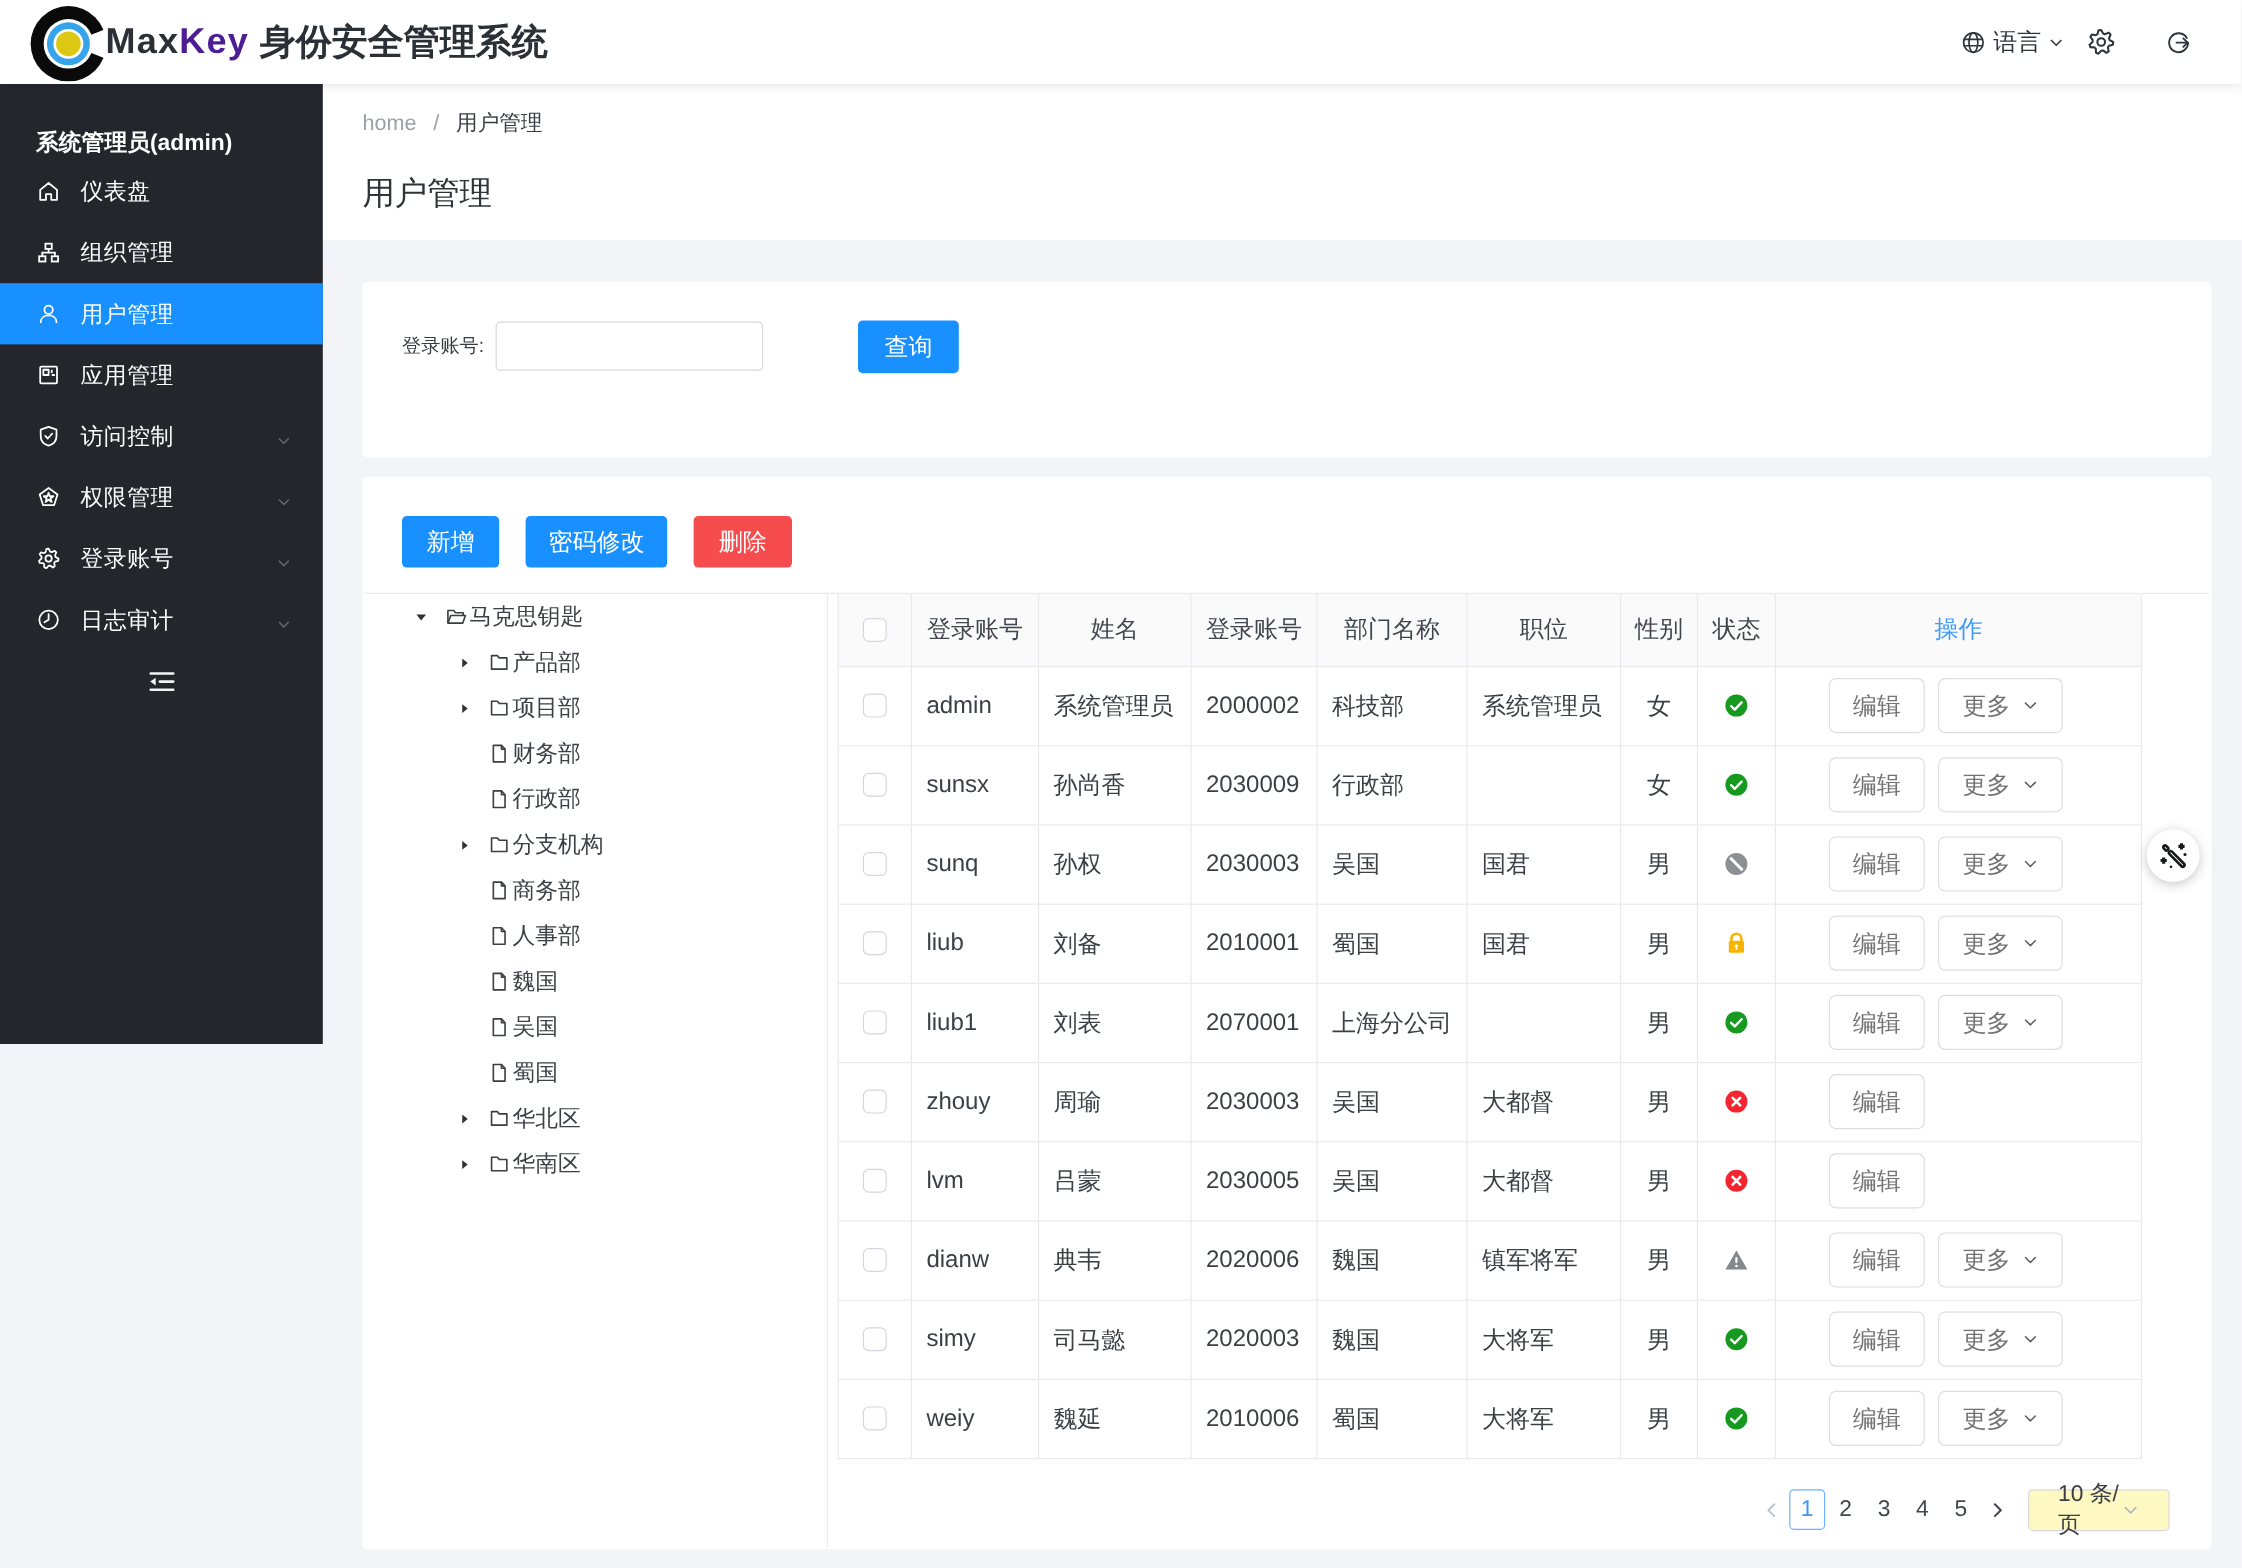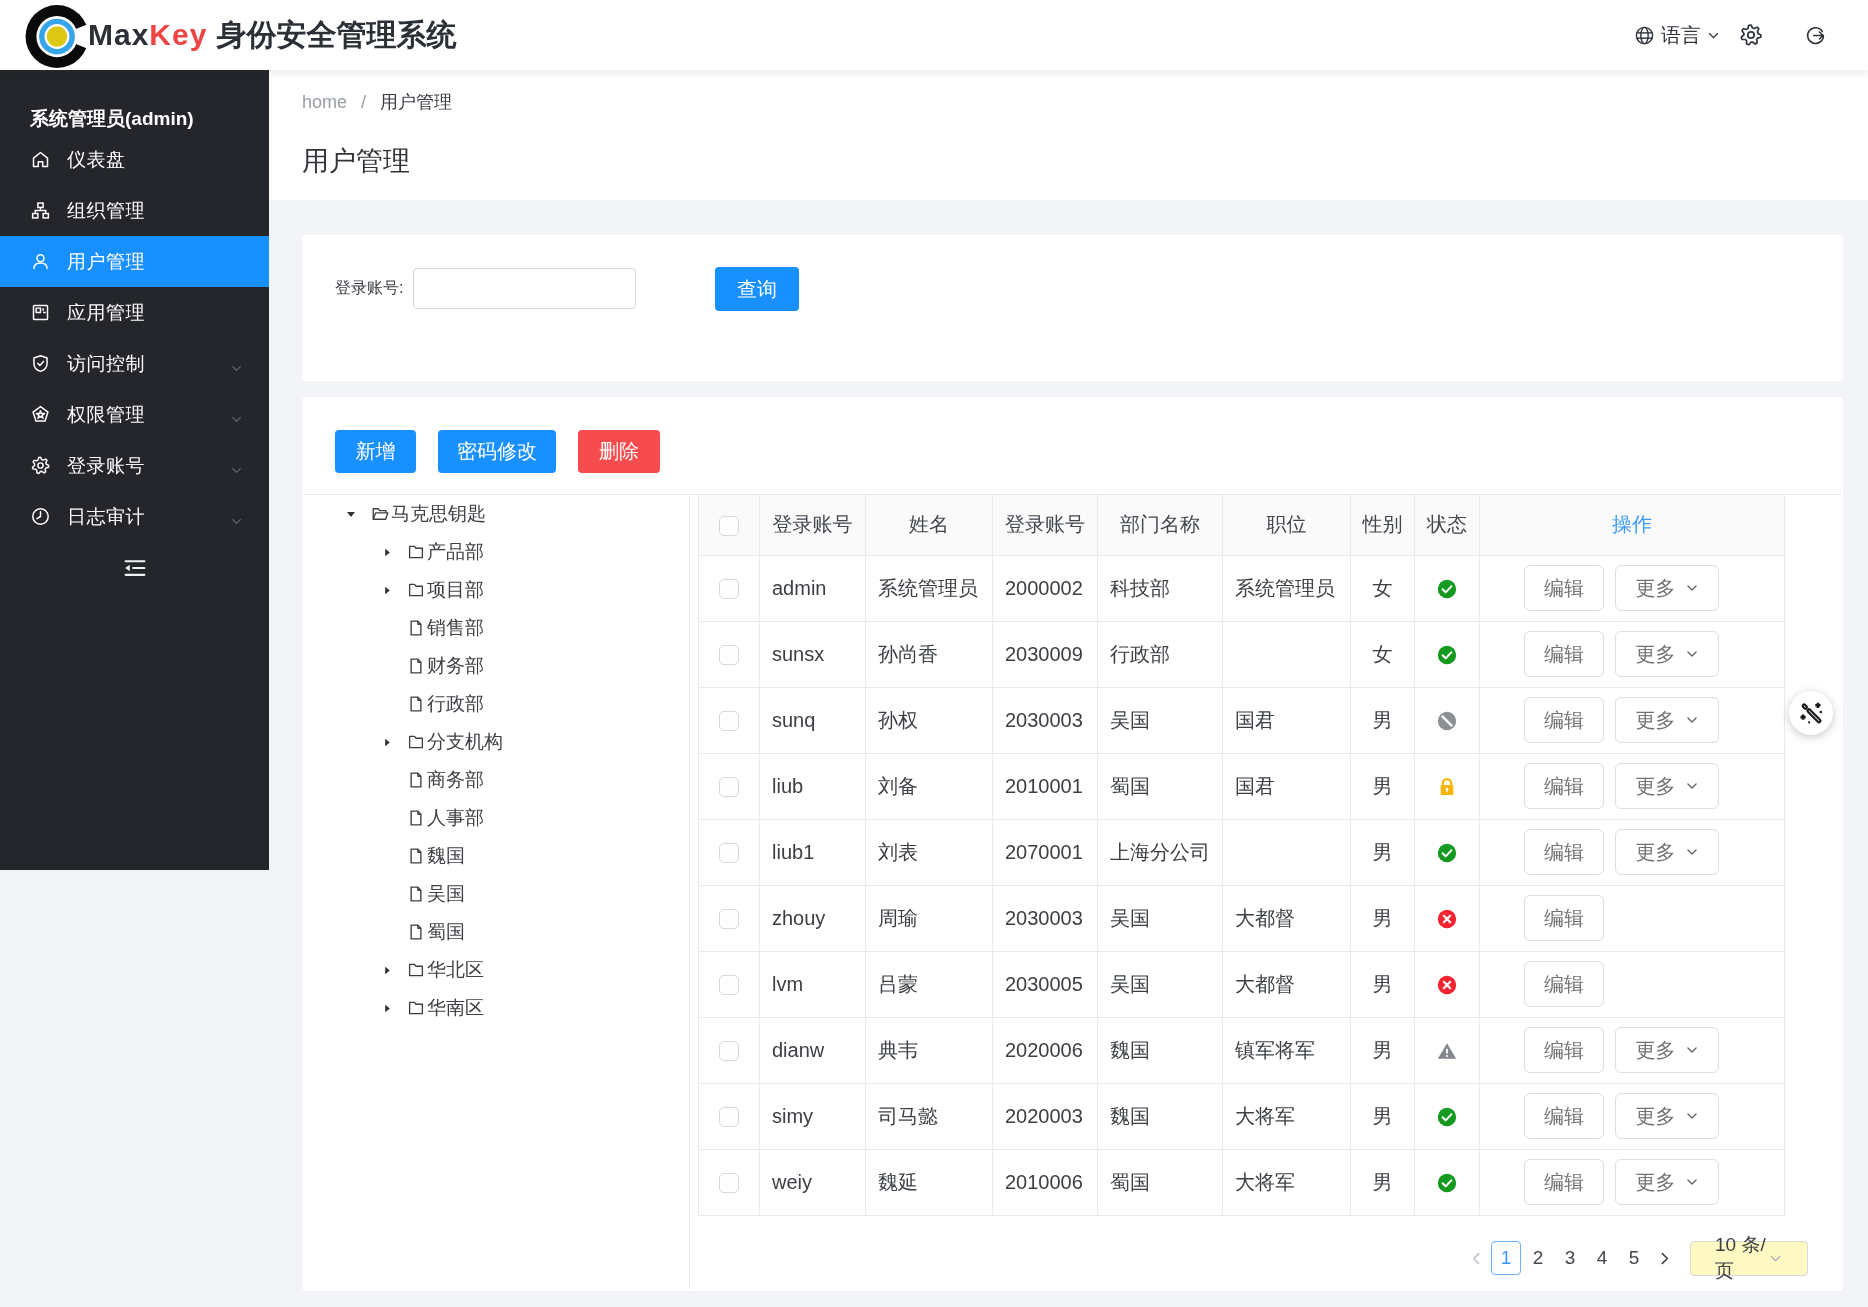--- a/index.html
+++ b/index.html
@@ -154,21 +154,21 @@
       <svg class="brand-logo" viewBox="0 0 59 59">
         <circle cx="29.5" cy="30" r="29" fill="#0a0a0a"></circle>
         <path d="M29.5 30 L62 17 L62 43 Z" fill="#ffffff"></path>
         <circle cx="29.5" cy="30" r="19" fill="#ffffff"></circle>
         <circle cx="29.5" cy="30" r="16.5" fill="#36a4ea"></circle>
         <circle cx="29.5" cy="30" r="11.5" fill="#ffffff"></circle>
         <circle cx="29.5" cy="30" r="9.5" fill="#ddc914"></circle>
       </svg>
       <div class="brand-text">
         <span>Max</span>
-          <span class="accent" style="color:#ef4444">Key</span>
+          <span class="accent" style="color:#4c1d95">Key</span>
         <span class="brand-sub">身份安全管理系统</span>
       </div>
     </div>
     <div class="topbar-right">
       <div class="top-item lang-item">
         <span style="display:flex">
           <svg width="21" height="21" viewBox="0 0 24 24" fill="none" stroke="#2f343c" stroke-width="1.6">
             <circle cx="12" cy="12" r="9.3"></circle>
             <ellipse cx="12" cy="12" rx="4.2" ry="9.3"></ellipse>
             <line x1="2.7" y1="9" x2="21.3" y2="9"></line>
@@ -372,30 +372,20 @@
               <span class="tree-label">项目部</span>
             </div>
             <div class="tree-row" style="padding-left: 77px;">
               <span class="tree-caret"></span>
               <span class="tree-ico">
                 <svg width="18" height="18" viewBox="0 0 24 24" fill="none" stroke="#3b3e43" stroke-width="1.8" stroke-linejoin="round">
                   <path d="M5.5 2.8 H14.5 L18.5 7 V21.2 H5.5 Z"></path>
                   <path d="M14.5 2.8 V7 H18.5"></path>
                 </svg>
               </span>
-              <span class="tree-label">销售部</span>
-            </div>
-            <div class="tree-row" style="padding-left: 77px;">
-              <span class="tree-caret"></span>
-              <span class="tree-ico">
-                <svg width="18" height="18" viewBox="0 0 24 24" fill="none" stroke="#3b3e43" stroke-width="1.8" stroke-linejoin="round">
-                  <path d="M5.5 2.8 H14.5 L18.5 7 V21.2 H5.5 Z"></path>
-                  <path d="M14.5 2.8 V7 H18.5"></path>
-                </svg>
-              </span>
               <span class="tree-label">财务部</span>
             </div>
             <div class="tree-row" style="padding-left: 77px;">
               <span class="tree-caret"></span>
               <span class="tree-ico">
                 <svg width="18" height="18" viewBox="0 0 24 24" fill="none" stroke="#3b3e43" stroke-width="1.8" stroke-linejoin="round">
                   <path d="M5.5 2.8 H14.5 L18.5 7 V21.2 H5.5 Z"></path>
                   <path d="M14.5 2.8 V7 H18.5"></path>
                 </svg>
               </span>

